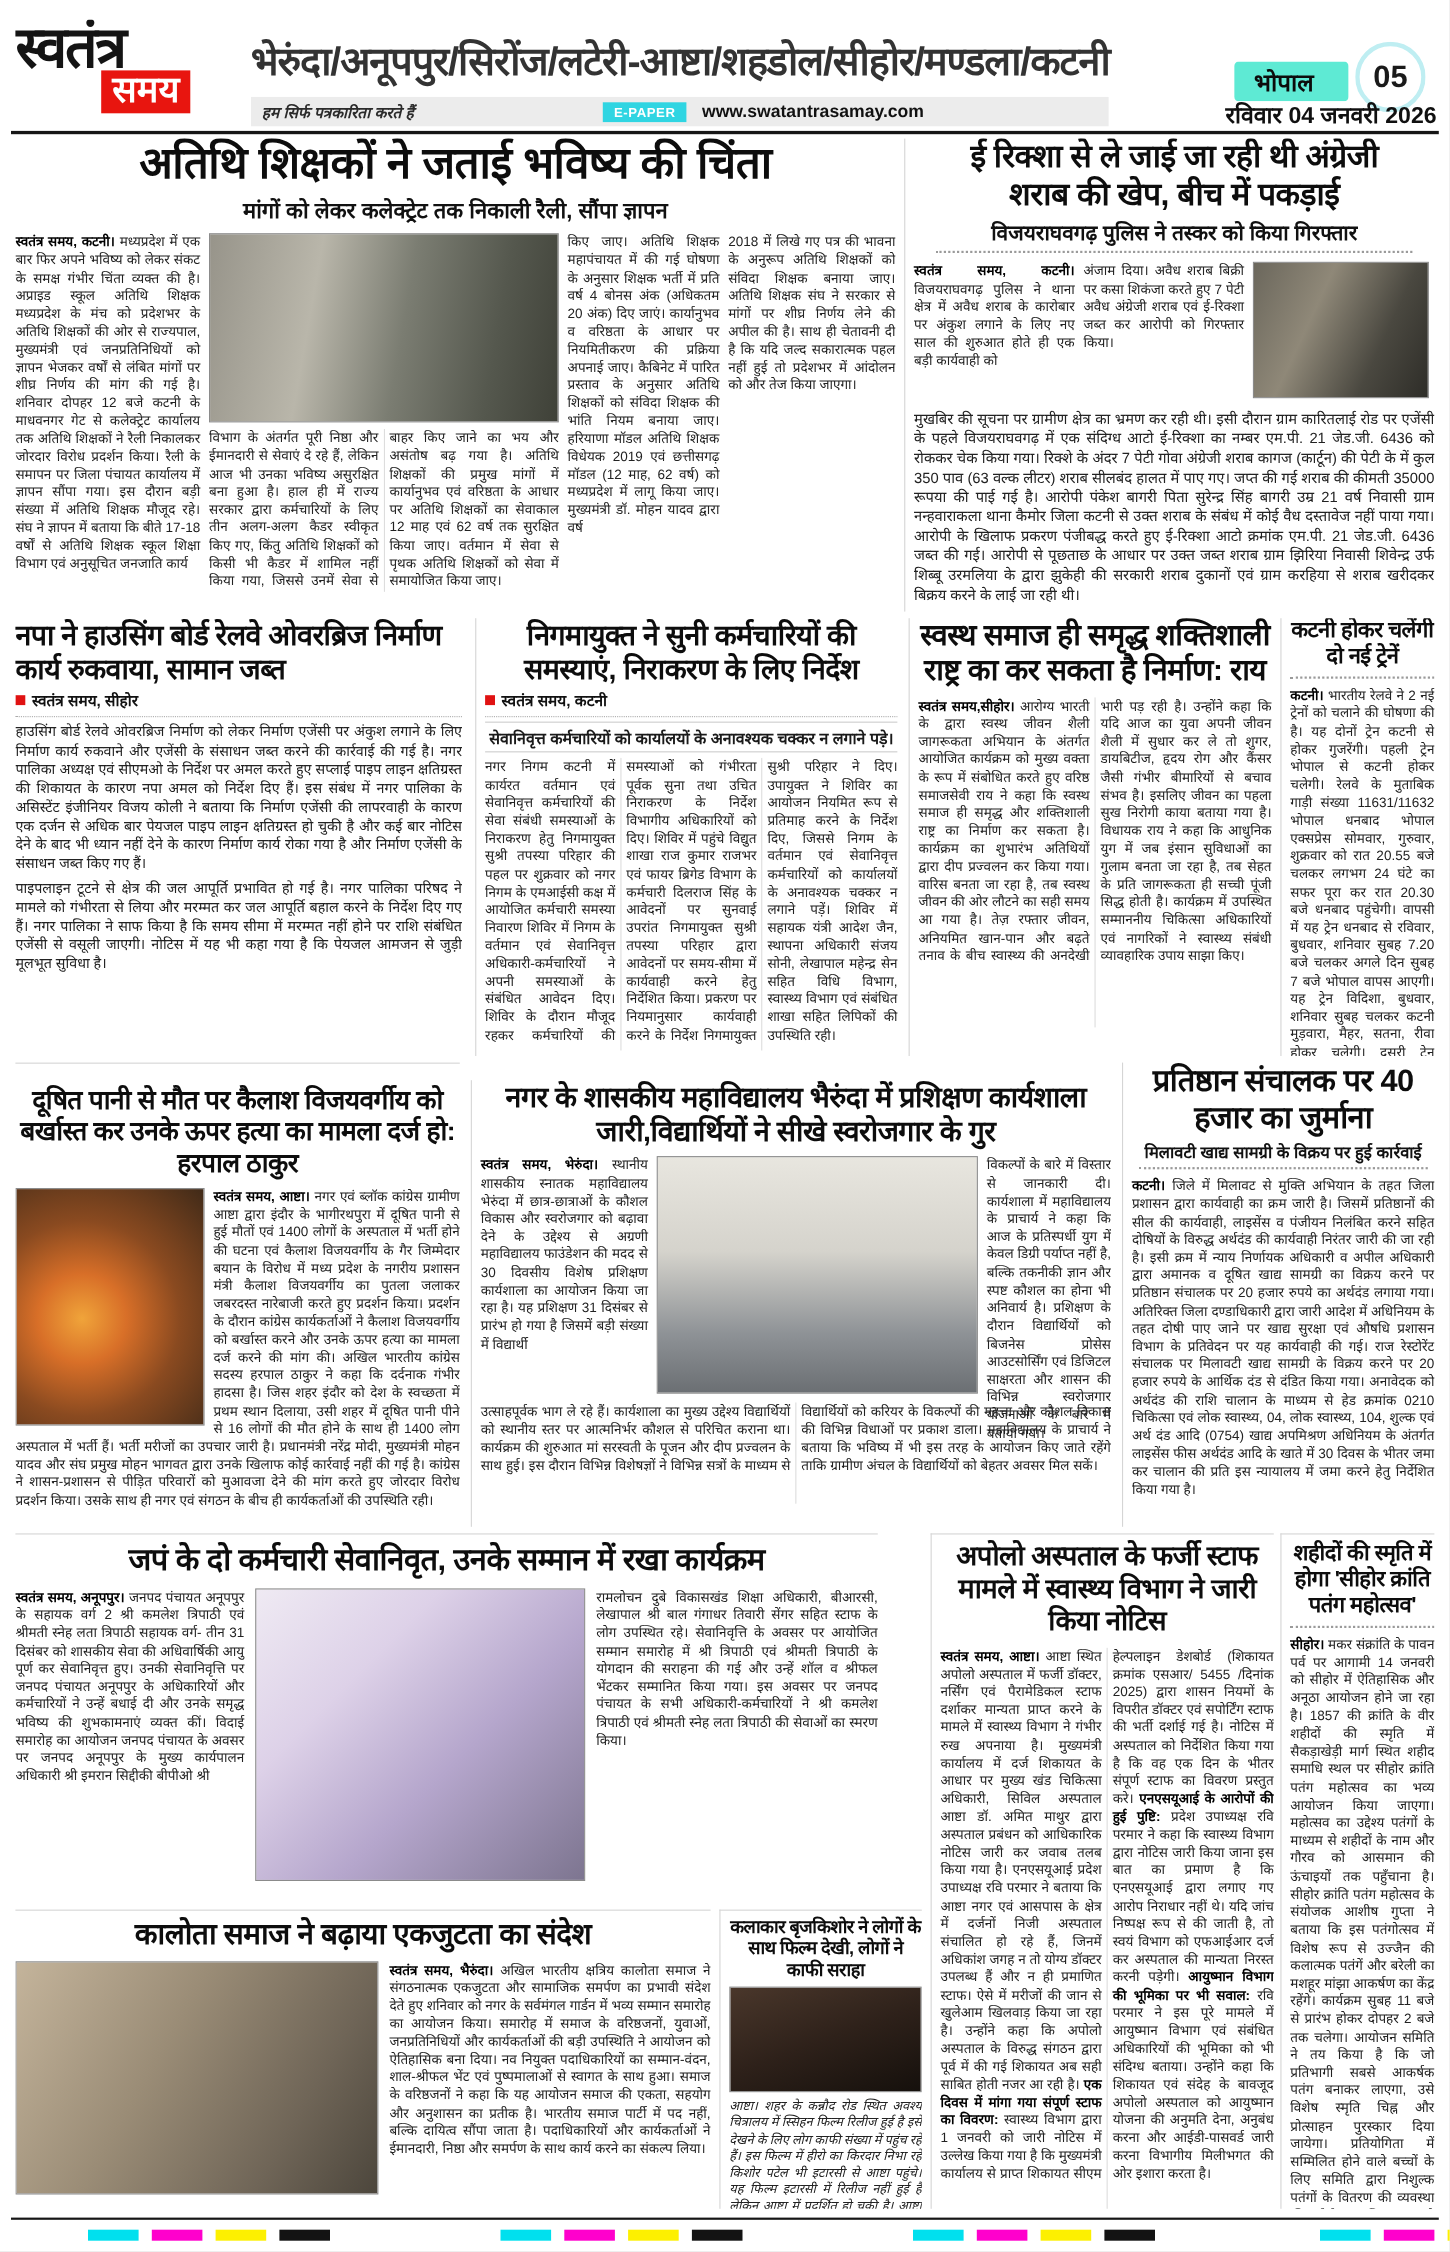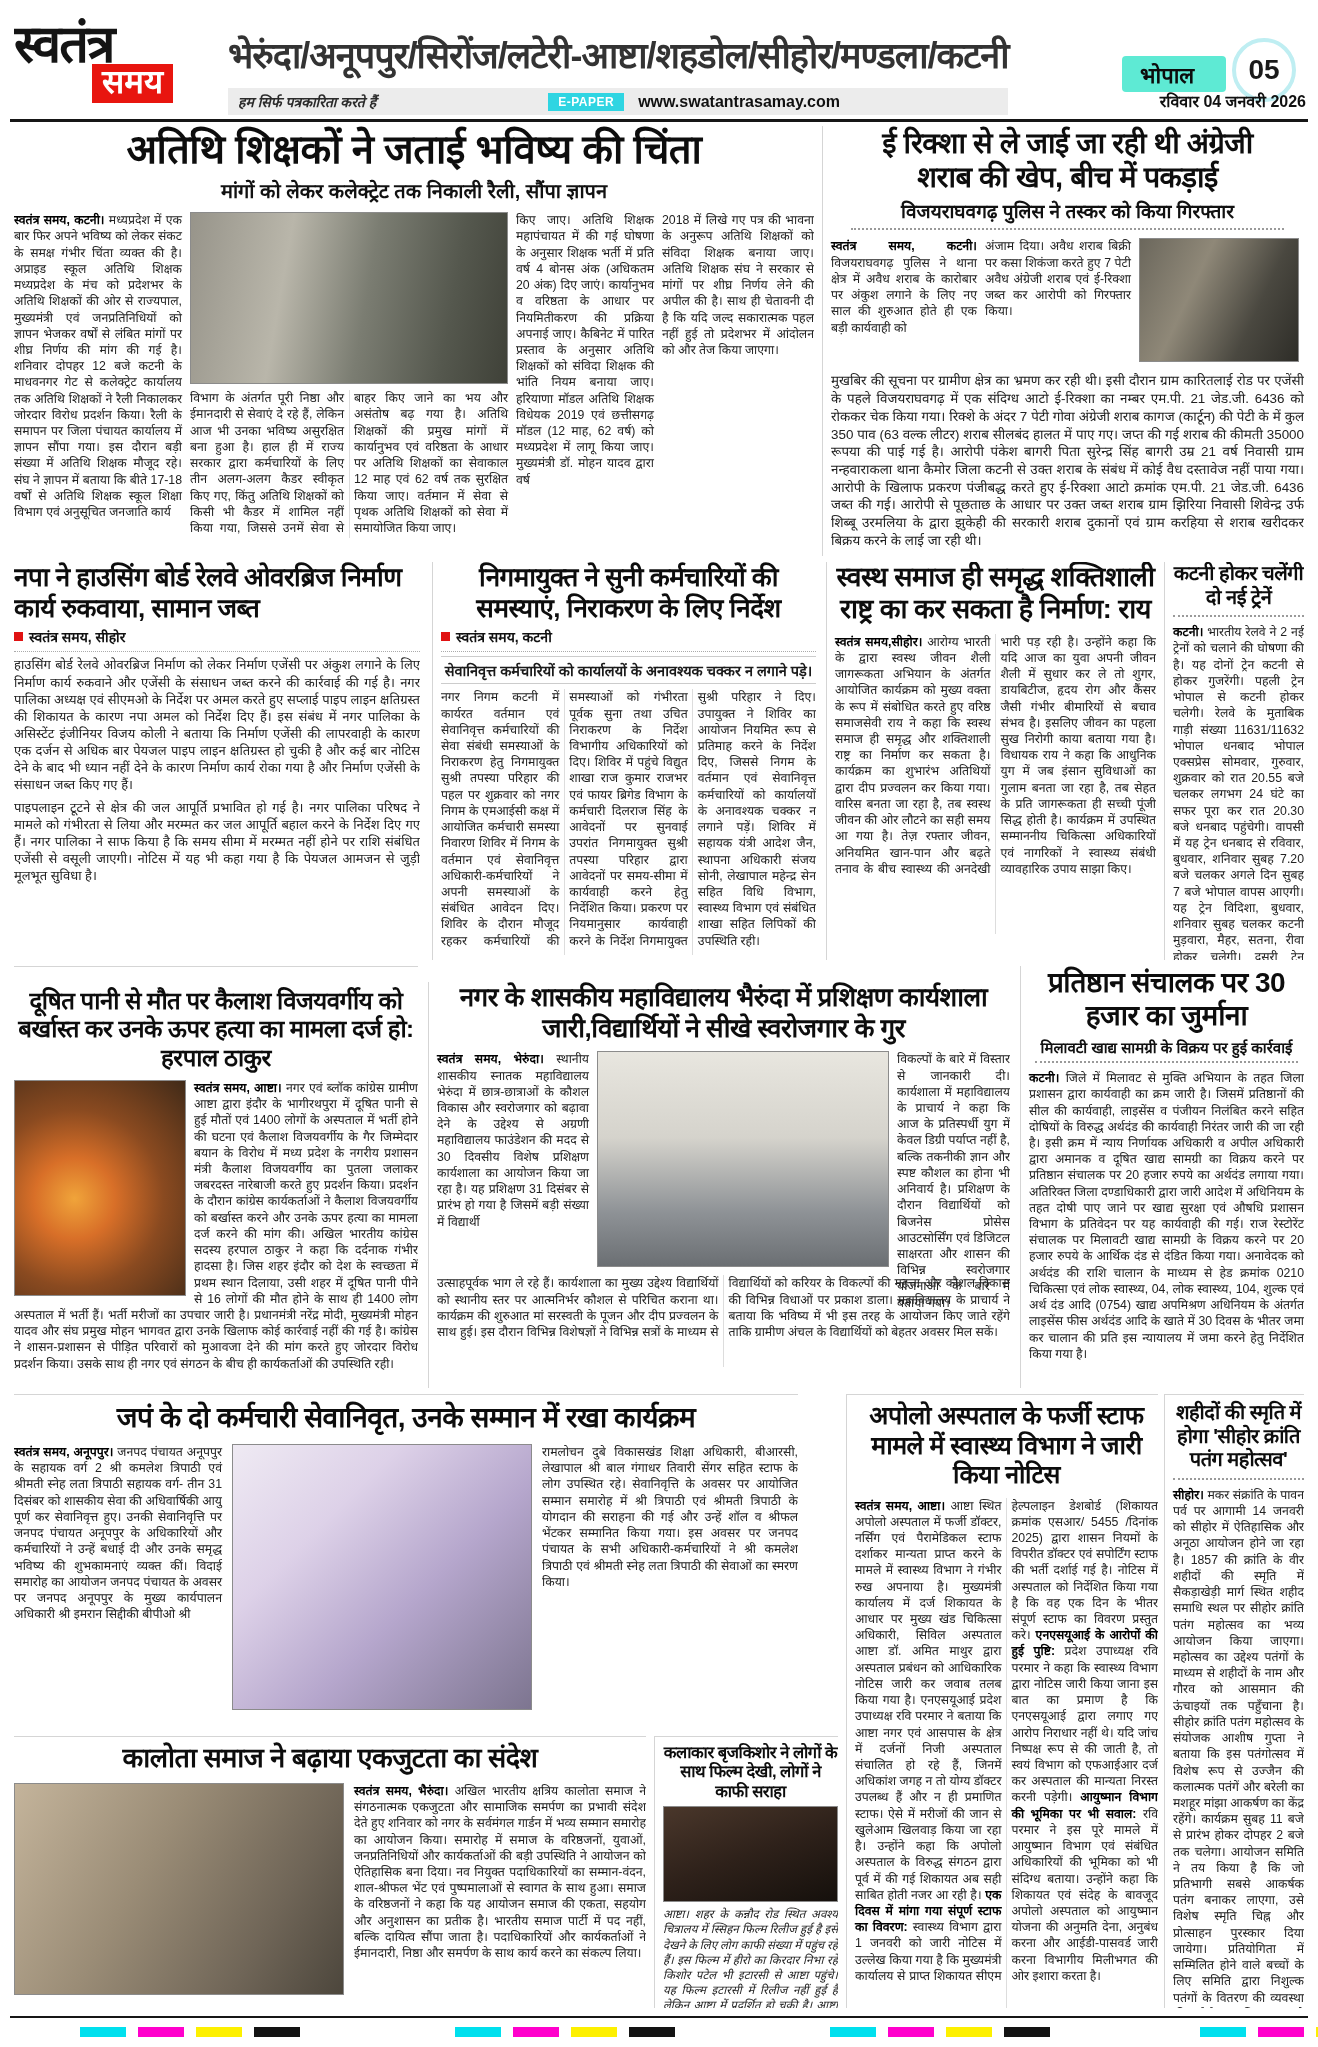--- a/index.html
+++ b/index.html
@@ -24,21 +24,21 @@
                padding:1px 10px 3px;line-height:1.05;display:inline-block;margin-left:78px;margin-top:-6px;}
   #cities{font-size:36px;font-weight:800;color:#333;letter-spacing:-1px;white-space:nowrap;}
   #bhopal-badge{background:#5eead4;color:#0c0c0c;font-weight:800;font-size:22px;text-align:left;
                 padding:3px 18px;border-radius:4px;}
   #page-circle{width:56px;height:56px;border-radius:50%;background:#fff;border:4px solid #bfeef2;
                font-size:28px;font-weight:900;display:flex;align-items:center;justify-content:center;}
   #strip{background:#ececec;display:flex;align-items:center;gap:14px;padding:0 10px;height:27px;}
   #tagline{font-size:14px;font-style:italic;font-weight:700;color:#2b2b2b;white-space:nowrap;}
   #epaper{background:#2fd5e2;color:#fff;font-weight:800;font-size:12px;padding:2px 10px;letter-spacing:.5px;}
   #site{font-weight:700;font-size:16px;color:#111;}
-  #dateline{font-weight:800;font-size:16px;color:#101010;text-align:right;}
+  #dateline{font-weight:800;font-size:21px;color:#101010;text-align:right;}
   .toprule{position:absolute;left:10px;top:119px;width:1298px;height:3px;background:#161616;}
   .botrule{position:absolute;left:10px;top:2016px;width:1298px;height:2px;background:#161616;}
   .cmyk{position:absolute;top:2027px;display:flex;gap:12px;}
   .dash{width:46px;height:10px;}
   .dash.c{background:#00e0ee;} .dash.m{background:#ff00cc;} .dash.y{background:#fdf000;} .dash.k{background:#131313;}
   .itcap{font-family:"Liberation Serif","DejaVu Serif",serif;font-style:italic;font-size:11.6px;
          line-height:1.3;text-align:justify;color:#222;}
   .kicker{font-weight:800;text-align:center;font-size:14.5px;border-top:1px solid #ccc;border-bottom:1px solid #ccc;
           padding:3px 0;margin:3px 0 5px;}
 </style>
@@ -175,21 +175,21 @@
         <b>स्वतंत्र समय, भेरुंदा।</b> 
         <span>स्थानीय शासकीय स्नातक महाविद्यालय भेरुंदा में छात्र-छात्राओं के कौशल विकास और स्वरोजगार को बढ़ावा देने के उद्देश्य से अग्रणी महाविद्यालय फाउंडेशन की मदद से 30 दिवसीय विशेष प्रशिक्षण कार्यशाला का आयोजन किया जा रहा है। यह प्रशिक्षण 31 दिसंबर से प्रारंभ हो गया है जिसमें बड़ी संख्या में विद्यार्थी</span>
       </div>
       <div class="photo" style="width:292px;height:216px;background:linear-gradient(180deg,#e8e6df 0%,#d5d3cc 40%,#8e9296 75%,#6b6f73 100%);"></div>
       <div class="body small" style="flex:1;">विकल्पों के बारे में विस्तार से जानकारी दी। कार्यशाला में महाविद्यालय के प्राचार्य ने कहा कि आज के प्रतिस्पर्धी युग में केवल डिग्री पर्याप्त नहीं है, बल्कि तकनीकी ज्ञान और स्पष्ट कौशल का होना भी अनिवार्य है। प्रशिक्षण के दौरान विद्यार्थियों को बिजनेस प्रोसेस आउटसोर्सिंग एवं डिजिटल साक्षरता और शासन की विभिन्न स्वरोजगार योजनाओं के बारे में बताया गया।</div>
     </div>
     <div class="body small cols2" style="margin-top:6px;height:92px;">उत्साहपूर्वक भाग ले रहे हैं। कार्यशाला का मुख्य उद्देश्य विद्यार्थियों को स्थानीय स्तर पर आत्मनिर्भर कौशल से परिचित कराना था। कार्यक्रम की शुरुआत मां सरस्वती के पूजन और दीप प्रज्वलन के साथ हुई। इस दौरान विभिन्न विशेषज्ञों ने विभिन्न सत्रों के माध्यम से विद्यार्थियों को करियर के विकल्पों की महत्ता और कौशल विकास की विभिन्न विधाओं पर प्रकाश डाला। महाविद्यालय के प्राचार्य ने बताया कि भविष्य में भी इस तरह के आयोजन किए जाते रहेंगे ताकि ग्रामीण अंचल के विद्यार्थियों को बेहतर अवसर मिल सकें।</div>
   </div>
 
   <div class="block" style="left:1020px;top:966px;width:284px;height:422px;border-left:1px solid #d5d5d5;padding-left:8px;box-sizing:border-box;">
-    <div class="hl" style="font-size:28px;">प्रतिष्ठान संचालक पर 30 हजार का जुर्माना</div>
+    <div class="hl" style="font-size:28px;">प्रतिष्ठान संचालक पर 40 हजार का जुर्माना</div>
     <div class="sub dot" style="font-size:15px;margin:5px 6px 7px;padding-bottom:4px;">मिलावटी खाद्य सामग्री के विक्रय पर हुई कार्रवाई</div>
     <div class="body small">
       <b>कटनी।</b> 
       <span>जिले में मिलावट से मुक्ति अभियान के तहत जिला प्रशासन द्वारा कार्यवाही का क्रम जारी है। जिसमें प्रतिष्ठानों की सील की कार्यवाही, लाइसेंस व पंजीयन निलंबित करने सहित दोषियों के विरुद्ध अर्थदंड की कार्यवाही निरंतर जारी की जा रही है। इसी क्रम में न्याय निर्णायक अधिकारी व अपील अधिकारी द्वारा अमानक व दूषित खाद्य सामग्री का विक्रय करने पर प्रतिष्ठान संचालक पर 20 हजार रुपये का अर्थदंड लगाया गया। अतिरिक्त जिला दण्डाधिकारी द्वारा जारी आदेश में अधिनियम के तहत दोषी पाए जाने पर खाद्य सुरक्षा एवं औषधि प्रशासन विभाग के प्रतिवेदन पर यह कार्यवाही की गई। राज रेस्टोरेंट संचालक पर मिलावटी खाद्य सामग्री के विक्रय करने पर 20 हजार रुपये के आर्थिक दंड से दंडित किया गया। अनावेदक को अर्थदंड की राशि चालान के माध्यम से हेड क्रमांक 0210 चिकित्सा एवं लोक स्वास्थ्य, 04, लोक स्वास्थ्य, 104, शुल्क एवं अर्थ दंड आदि (0754) खाद्य अपमिश्रण अधिनियम के अंतर्गत लाइसेंस फीस अर्थदंड आदि के खाते में 30 दिवस के भीतर जमा कर चालान की प्रति इस न्यायालय में जमा करने हेतु निर्देशित किया गया है।</span>
     </div>
   </div>
 
   <div class="block" style="left:14px;top:1394px;width:784px;height:334px;border-top:1px solid #d5d5d5;padding-top:6px;box-sizing:border-box;">
     <div class="hl" style="font-size:28px;white-space:nowrap;">जपं के दो कर्मचारी सेवानिवृत, उनके सम्मान में रखा कार्यक्रम</div>
     <div style="display:flex;gap:10px;margin-top:10px;height:268px;">

